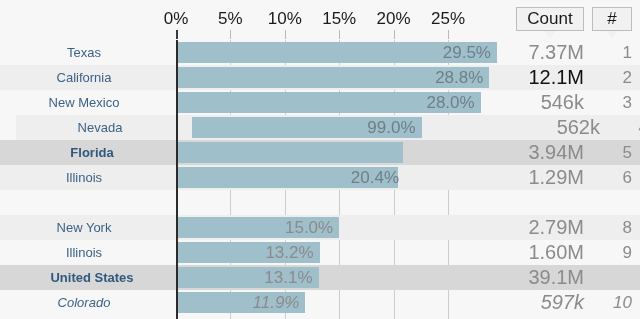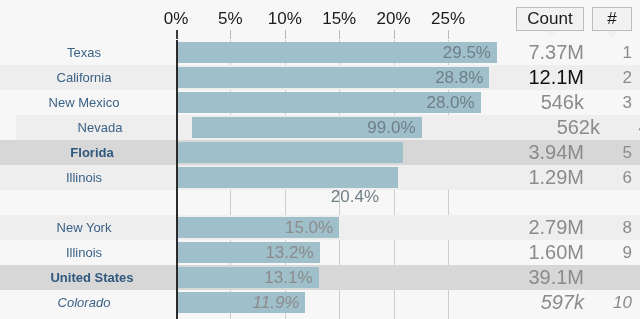--- a/index.html
+++ b/index.html
@@ -302,21 +302,21 @@
         <div class="row-bg"></div>
         <div class="row-label">Florida</div>
         <div class="bar" style="width: 227.392px;"></div>
         <div class="row-count">3.94M</div>
         <div class="row-rank">5</div>
       </div>
       <div class="row stripe" style="top: 125px;">
         <div class="row-bg"></div>
         <div class="row-label">Illinois</div>
         <div class="bar" style="width: 221.952px;"></div>
-        <div class="bar-value inside" style="left: 321px; width: 58px; margin-top: 19px;">20.4%</div>
+        <div class="bar-value inside" style="left: 341px; width: 58px;">20.4%</div>
         <div class="row-count">1.29M</div>
         <div class="row-rank">6</div>
       </div>
       <div class="row stripe" style="top: 175px;">
         <div class="row-bg"></div>
         <div class="row-label">New York</div>
         <div class="bar" style="width: 163.2px;"></div>
         <div class="bar-value" style="left: 275.2px; width: 58px;">15.0%</div>
         <div class="row-count">2.79M</div>
         <div class="row-rank">8</div>

